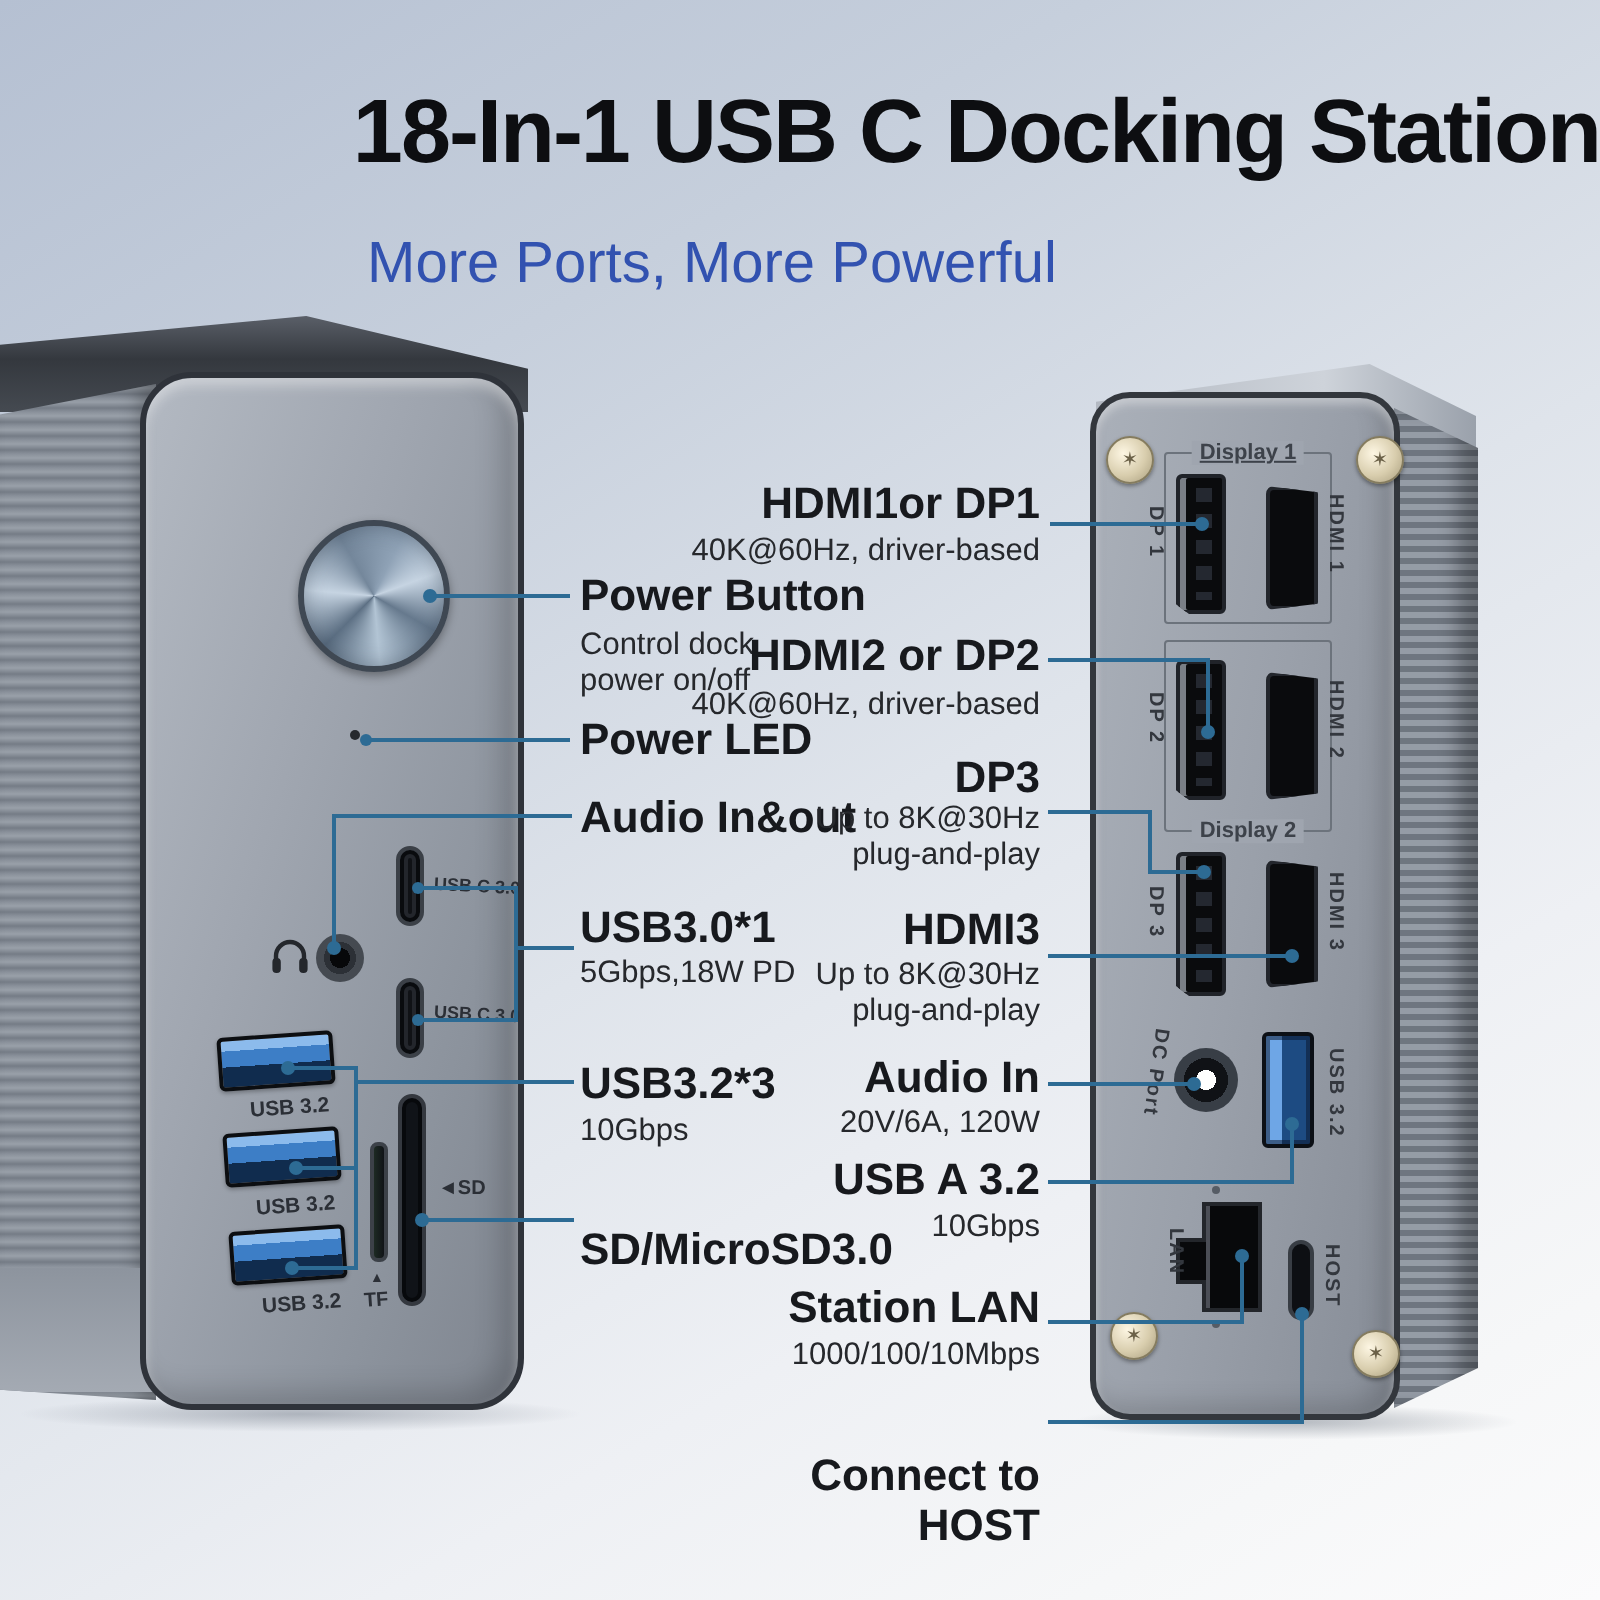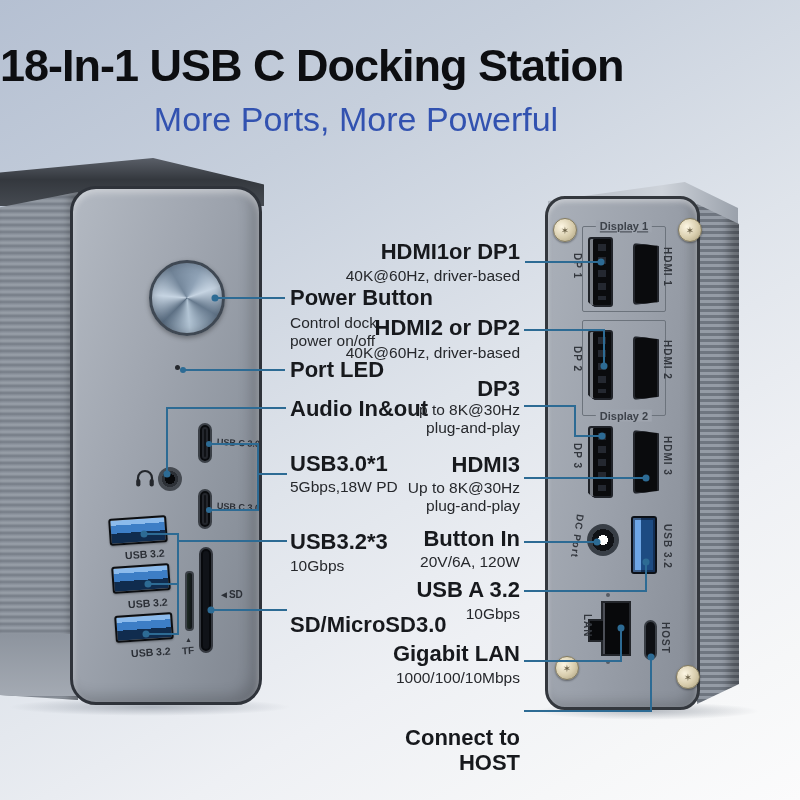--- a/index.html
+++ b/index.html
@@ -1,22 +1,22 @@
 <!DOCTYPE html>
 <html><head>
 <meta charset="utf-8">
 <style>
   html,body{margin:0;padding:0;}
   body{font-family:"Liberation Sans",sans-serif;}
   .canvas{position:relative;width:800px;height:800px;overflow:hidden;
     background:linear-gradient(150deg,#b5c0d2 0%,#c6cfdc 25%,#dfe4eb 52%,#eef0f4 72%,#f6f7f8 88%,#fbfbfc 100%);}
   .abs{position:absolute;}
   
-  .title{top:40px;left:0;width:800px;text-align:left;font-size:45px;font-weight:700;color:#0d0e11;letter-spacing:-1px;}
-  .subtitle{top:100px;left:0;width:712px;text-align:center;font-size:34px;font-weight:400;color:#3252b0;}
+  .title{top:40px;left:0;width:800px;text-align:right;font-size:45px;font-weight:700;color:#0d0e11;letter-spacing:-1px;}
+  .subtitle{top:116px;left:0;width:712px;text-align:center;font-size:29px;font-weight:400;color:#3252b0;}
   
   .shadow{height:18px;border-radius:50%;background:radial-gradient(ellipse at center,rgba(80,90,105,.38),rgba(80,90,105,0) 70%);}
   
   .cap-left{left:0;top:158px;width:264px;height:48px;clip-path:polygon(0 30%,58% 0,100% 55%,100% 100%,0 100%);
     background:linear-gradient(180deg,#5a5f68,#34383e 45%,#454a51);}
   .fins-left{left:0;top:192px;width:78px;height:508px;
     background:repeating-linear-gradient(180deg,#8a919b 0px,#99a0a9 2px,#757c86 5px,#8a919b 7px);
     clip-path:polygon(0 3%,100% 0,100% 100%,0 99%);box-shadow:inset -8px 0 10px rgba(0,0,0,.28);}
   .fins-left::after{content:'';position:absolute;bottom:4px;left:0;right:0;height:62px;
     background:linear-gradient(180deg,#8d949e,#a4aab3);}
@@ -207,40 +207,40 @@
         <circle cx="597" cy="542" r="3.5"></circle>
       <circle cx="646" cy="562" r="3.5"></circle>
         <circle cx="621" cy="628" r="3.5"></circle>
       <circle cx="651" cy="657" r="3.5"></circle>
     </g>
   </svg>
 
   <div class="abs ann-sub left-col" style="top:314px;">Control dock
 power on/off</div>
   <div class="abs ann-title left-col" style="top:286px;">Power Button</div>
-  <div class="abs ann-title left-col" style="top:358px;">Port LED</div>
+  <div class="abs ann-title left-col" style="top:358px;">Power LED</div>
   <div class="abs ann-title left-col" style="top:397px;">Audio In&amp;out</div>
   <div class="abs ann-title left-col" style="top:452px;">USB3.0*1</div>
   <div class="abs ann-sub left-col" style="top:478px;">5Gbps,18W PD</div>
   <div class="abs ann-title left-col" style="top:530px;">USB3.2*3</div>
   <div class="abs ann-sub left-col" style="top:557px;">10Gbps</div>
   <div class="abs ann-title left-col" style="top:613px;">SD/MicroSD3.0</div>
 
   <div class="abs ann-title right-col" style="top:240px;">HDMI1or DP1</div>
   <div class="abs ann-sub right-col" style="top:267px;">40K@60Hz,  driver-based</div>
   <div class="abs ann-title right-col" style="top:316px;">HDMI2 or DP2</div>
   <div class="abs ann-sub right-col" style="top:344px;">40K@60Hz,  driver-based</div>
   <div class="abs ann-title right-col" style="top:377px;">DP3</div>
   <div class="abs ann-sub right-col" style="top:401px;">Up to 8K@30Hz
 plug-and-play</div>
   <div class="abs ann-title right-col" style="top:453px;">HDMI3</div>
   <div class="abs ann-sub right-col" style="top:479px;">Up to 8K@30Hz
 plug-and-play</div>
-  <div class="abs ann-title right-col" style="top:527px;">Button In</div>
+  <div class="abs ann-title right-col" style="top:527px;">Audio In</div>
   <div class="abs ann-sub right-col" style="top:553px;">20V/6A, 120W</div>
   <div class="abs ann-title right-col" style="top:578px;">USB A 3.2</div>
   <div class="abs ann-sub right-col" style="top:605px;">10Gbps</div>
-  <div class="abs ann-title right-col" style="top:642px;">Gigabit LAN</div>
+  <div class="abs ann-title right-col" style="top:642px;">Station LAN</div>
   <div class="abs ann-sub right-col" style="top:669px;">1000/100/10Mbps</div>
   <div class="abs ann-title right-col" style="top:726px;">Connect to
 HOST</div>
 
 </div>
 
 </body></html>

